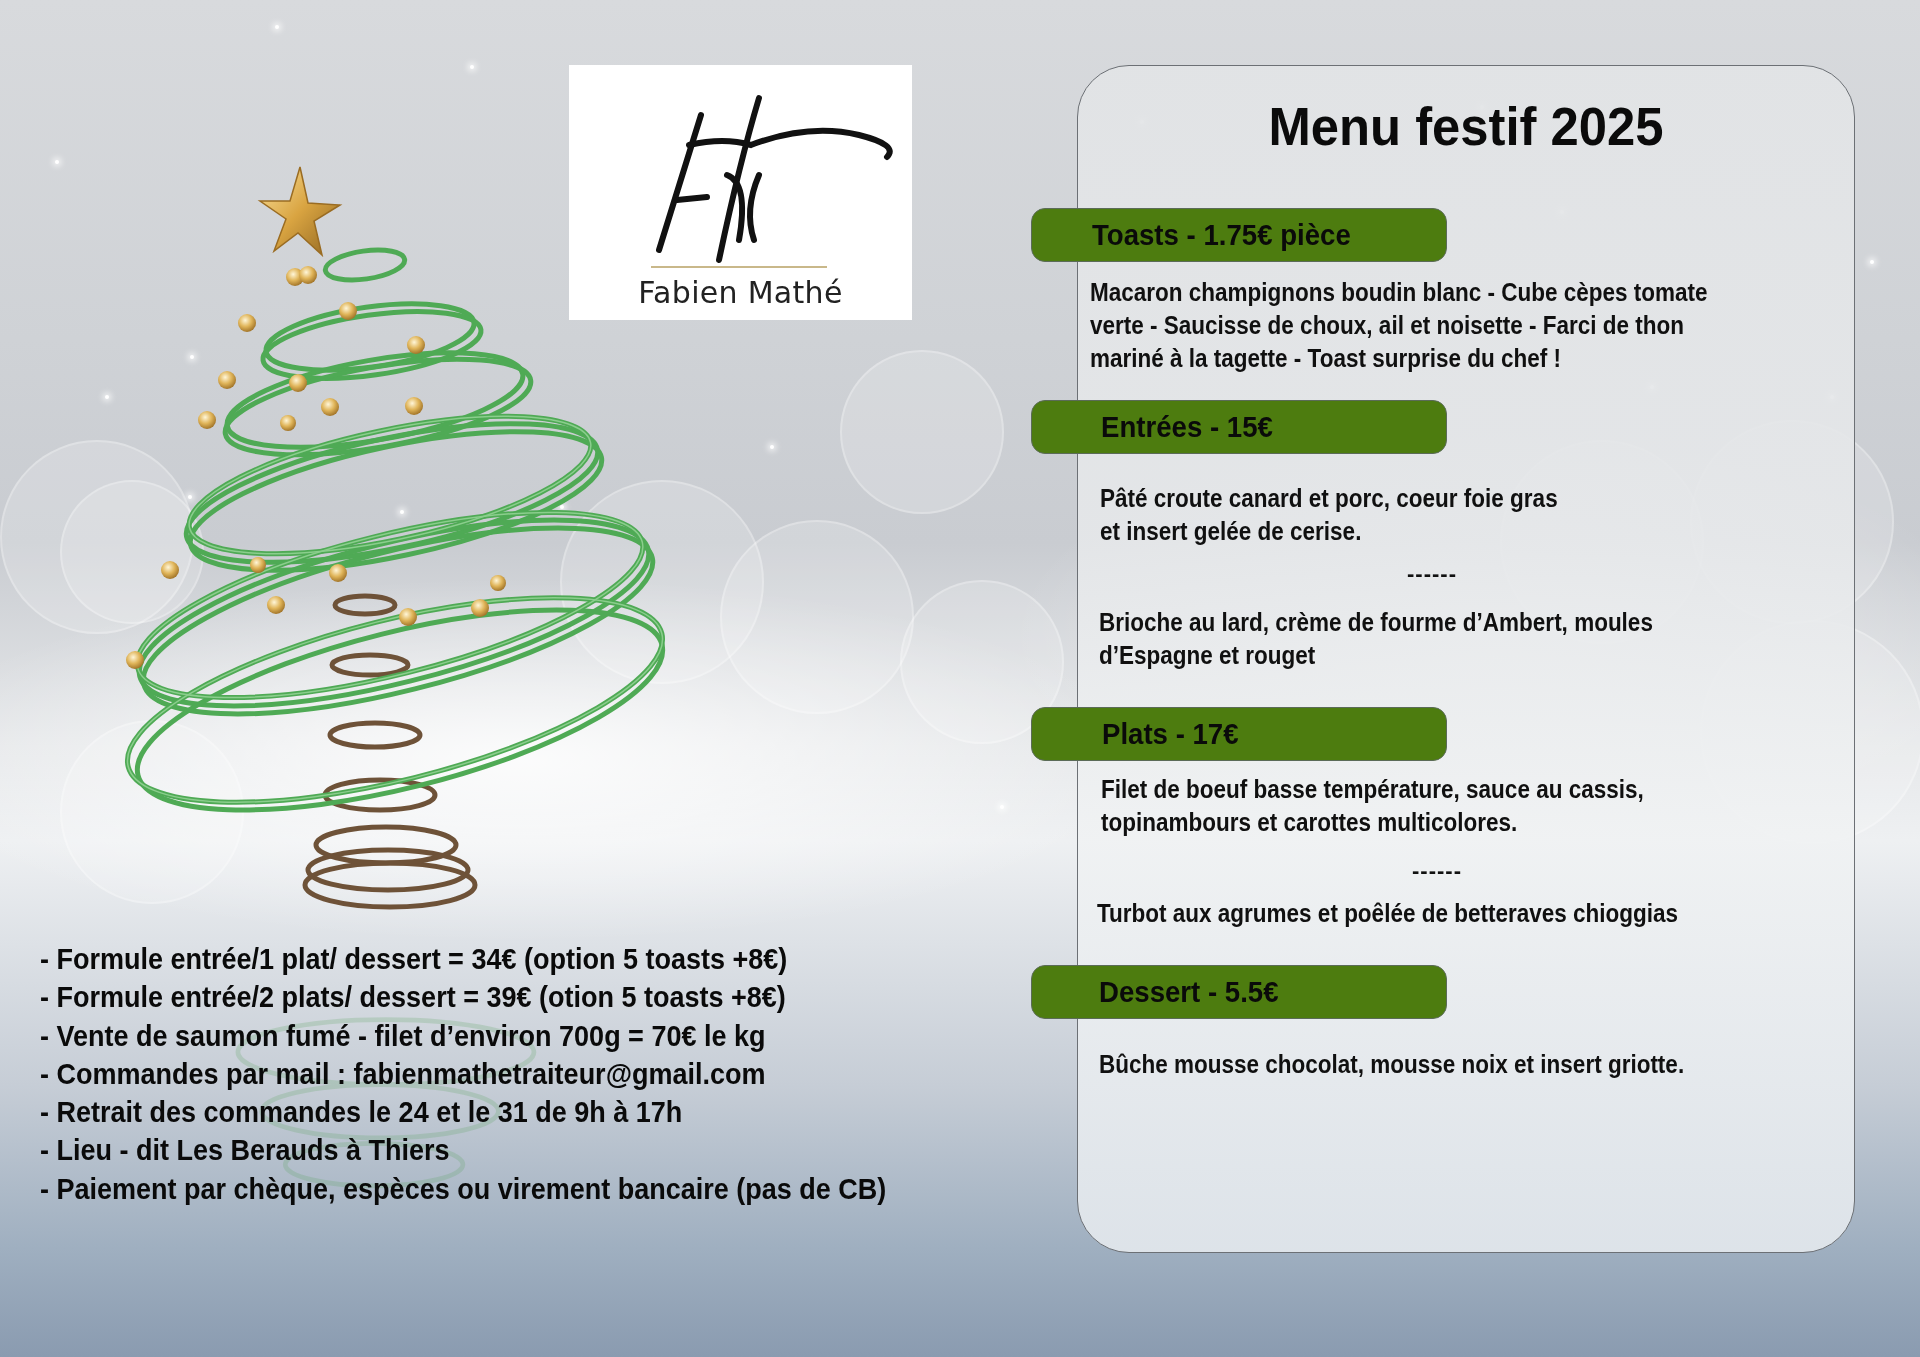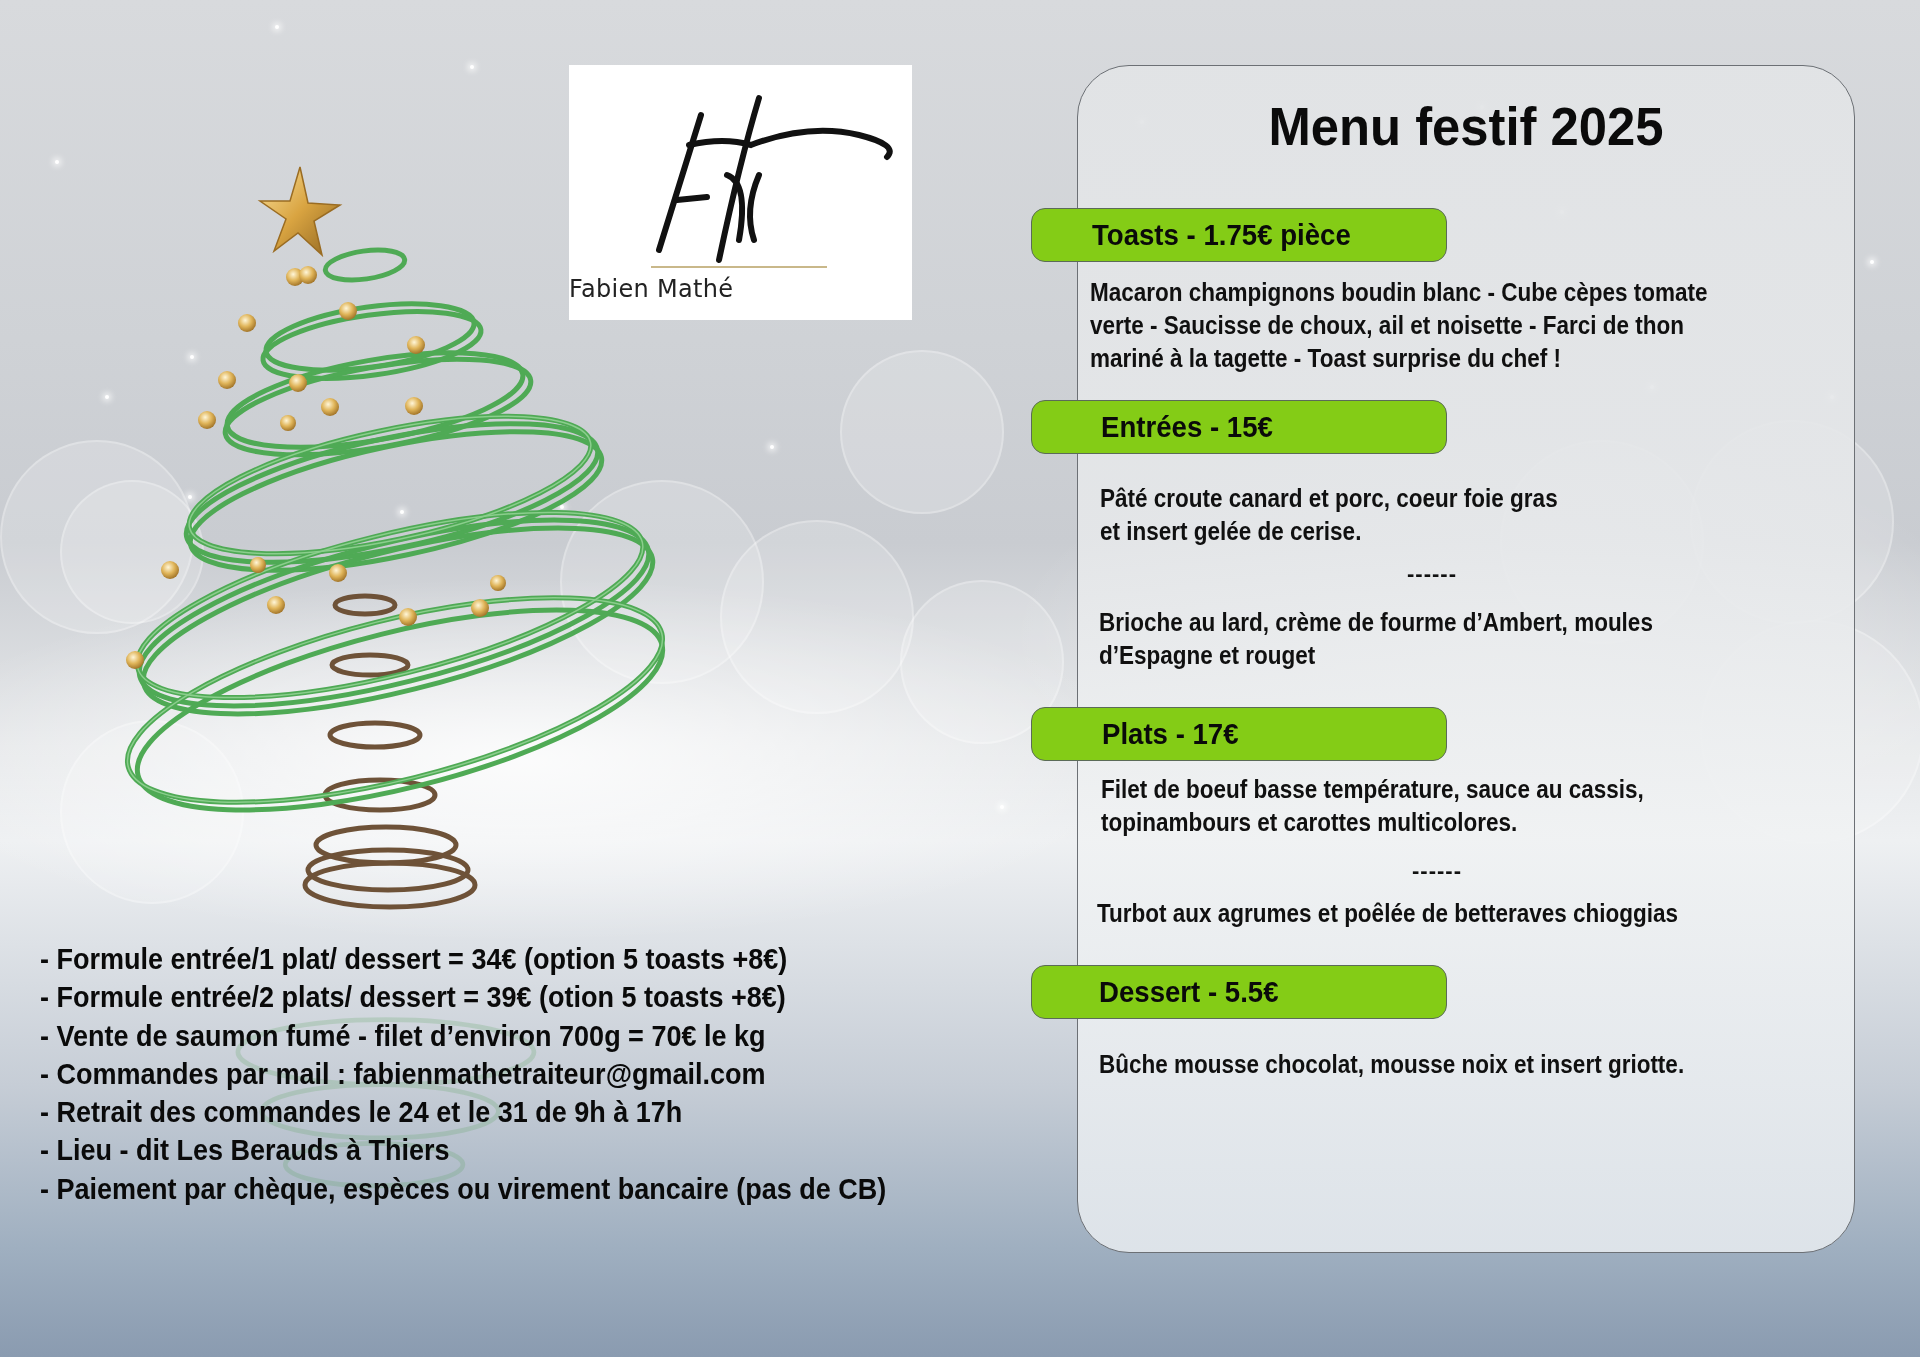--- a/index.html
+++ b/index.html
@@ -14,41 +14,41 @@
   .bokeh { position: absolute; border-radius: 50%; background: rgba(255,255,255,0.18); border: 2px solid rgba(255,255,255,0.25); }
   .spark { position: absolute; width: 4px; height: 4px; border-radius: 50%; background: #fff; box-shadow: 0 0 6px 2px rgba(255,255,255,0.9); }
 
   .logo {
     position: absolute; left: 569px; top: 65px; width: 343px; height: 255px;
     background: #fff;
   }
   .logo svg { position: absolute; left: 0; top: 0; }
   .logo .logo-rule { position: absolute; left: 82px; top: 201px; width: 176px; height: 2px; background: #c9b88a; }
   .logo .logo-name {
-    position: absolute; left: 0; right: 0; top: 210px; text-align: left;
-    font-family: "DejaVu Sans", sans-serif; font-size: 24px; color: #222; letter-spacing: 0.3px;
+    position: absolute; left: 0; right: 0; top: 210px; text-align: center;
+    font-family: "DejaVu Sans", sans-serif; font-size: 30px; color: #222; letter-spacing: 0.3px;
   }
 
   .tree { position: absolute; left: 90px; top: 155px; width: 580px; height: 760px; }
   .reflection { position: absolute; left: 90px; top: 910px; width: 580px; height: 450px; opacity: 0.22; transform: scaleY(-1); }
 
   .panel {
     position: absolute; left: 1077px; top: 65px; width: 778px; height: 1188px;
     border: 1.5px solid #6c7075; border-radius: 52px;
     background: linear-gradient(180deg, rgba(226,228,230,0.93) 0%, rgba(230,232,234,0.9) 40%, rgba(240,242,243,0.9) 65%, rgba(226,231,236,0.93) 100%);
     box-sizing: border-box;
   }
   .panel-title {
     position: absolute; left: 1077px; width: 778px; top: 95px; text-align: center;
     font-size: 54px; font-weight: bold; color: #0b0b0b; letter-spacing: 0px;
     transform: scaleX(0.94);
   }
   .section-header {
     position: absolute; left: 1031px; width: 416px; height: 54px;
-    background: #84cc16; border: 1.5px solid #5b6b58; border-radius: 14px; box-sizing: border-box;
+    background: #4d7c0f; border: 1.5px solid #5b6b58; border-radius: 14px; box-sizing: border-box;
   }
   .section-header span {
     position: absolute; top: 9px; font-size: 30px; font-weight: bold; color: #0a0a0a;
     transform: scaleX(0.92); transform-origin: left center; white-space: nowrap;
   }
   .desc {
     position: absolute; font-size: 25px; font-weight: bold; color: #101010; line-height: 33px;
     transform: scaleX(0.9); transform-origin: left top; white-space: nowrap;
   }
   .sep {

